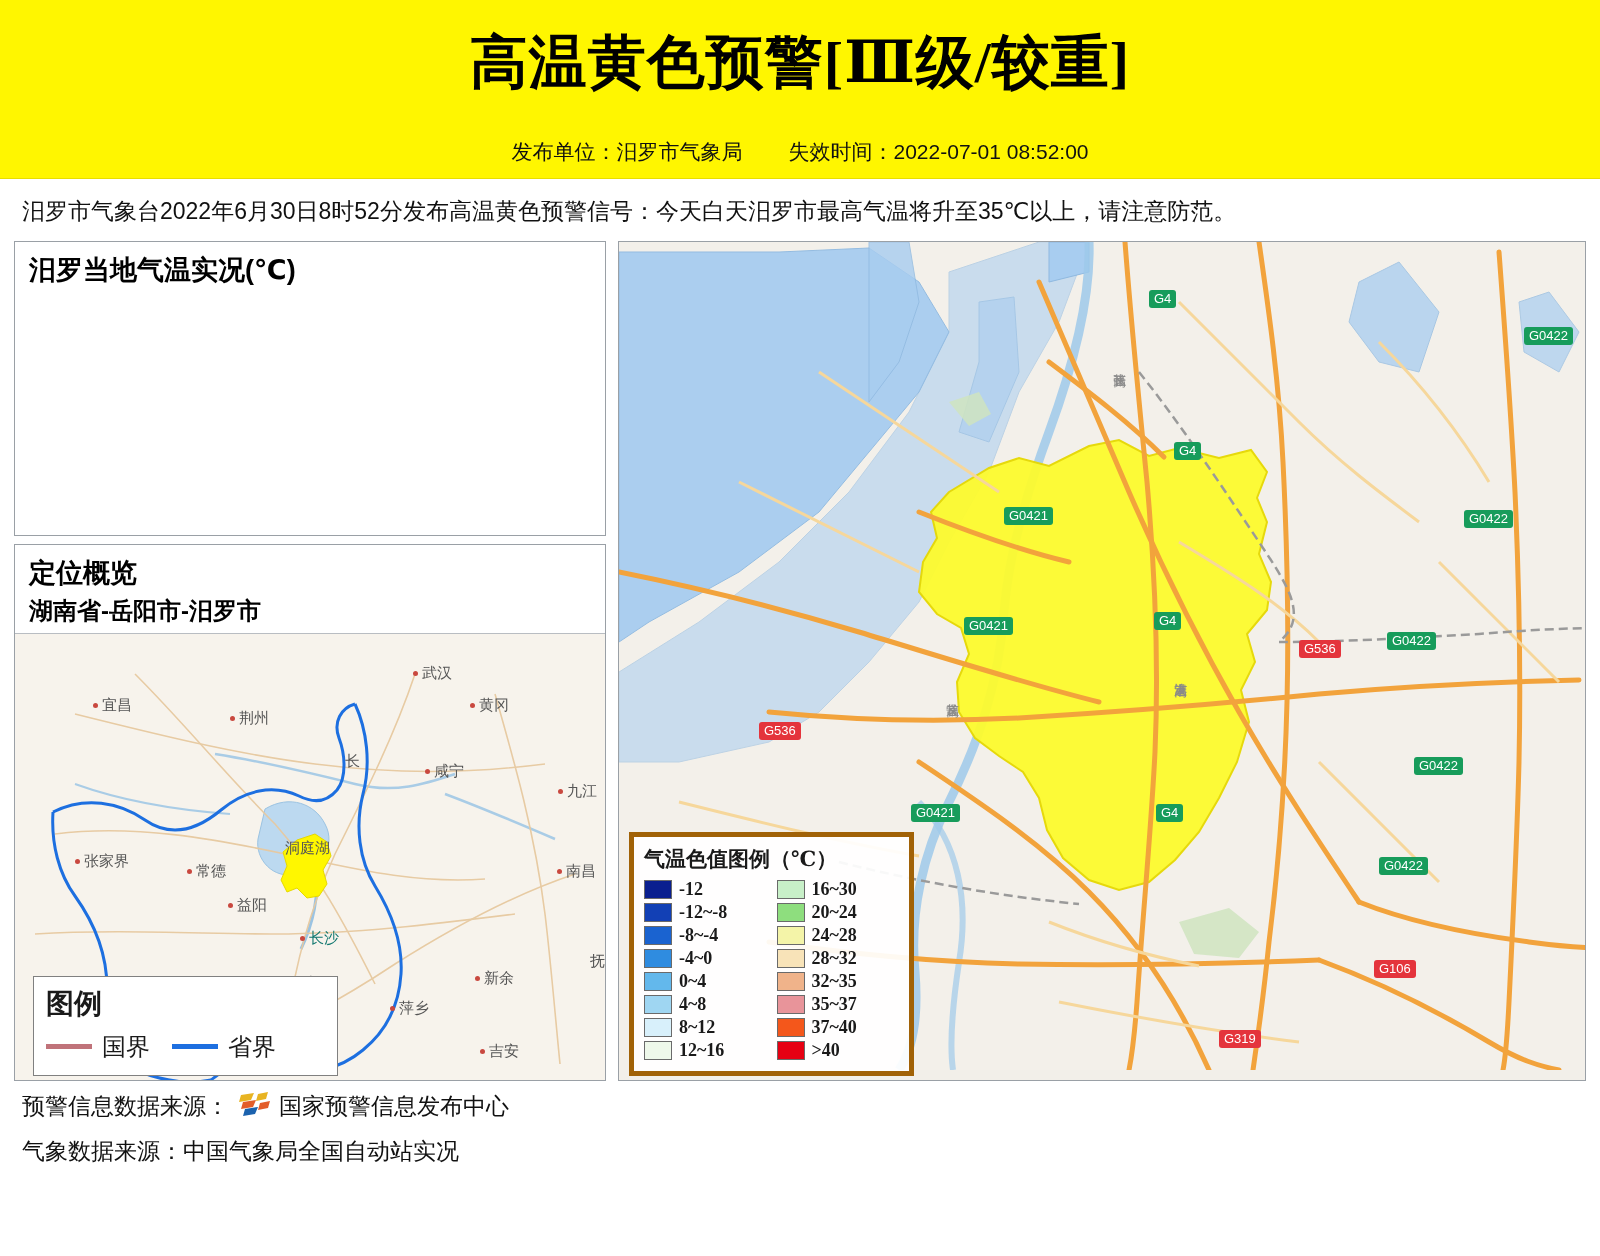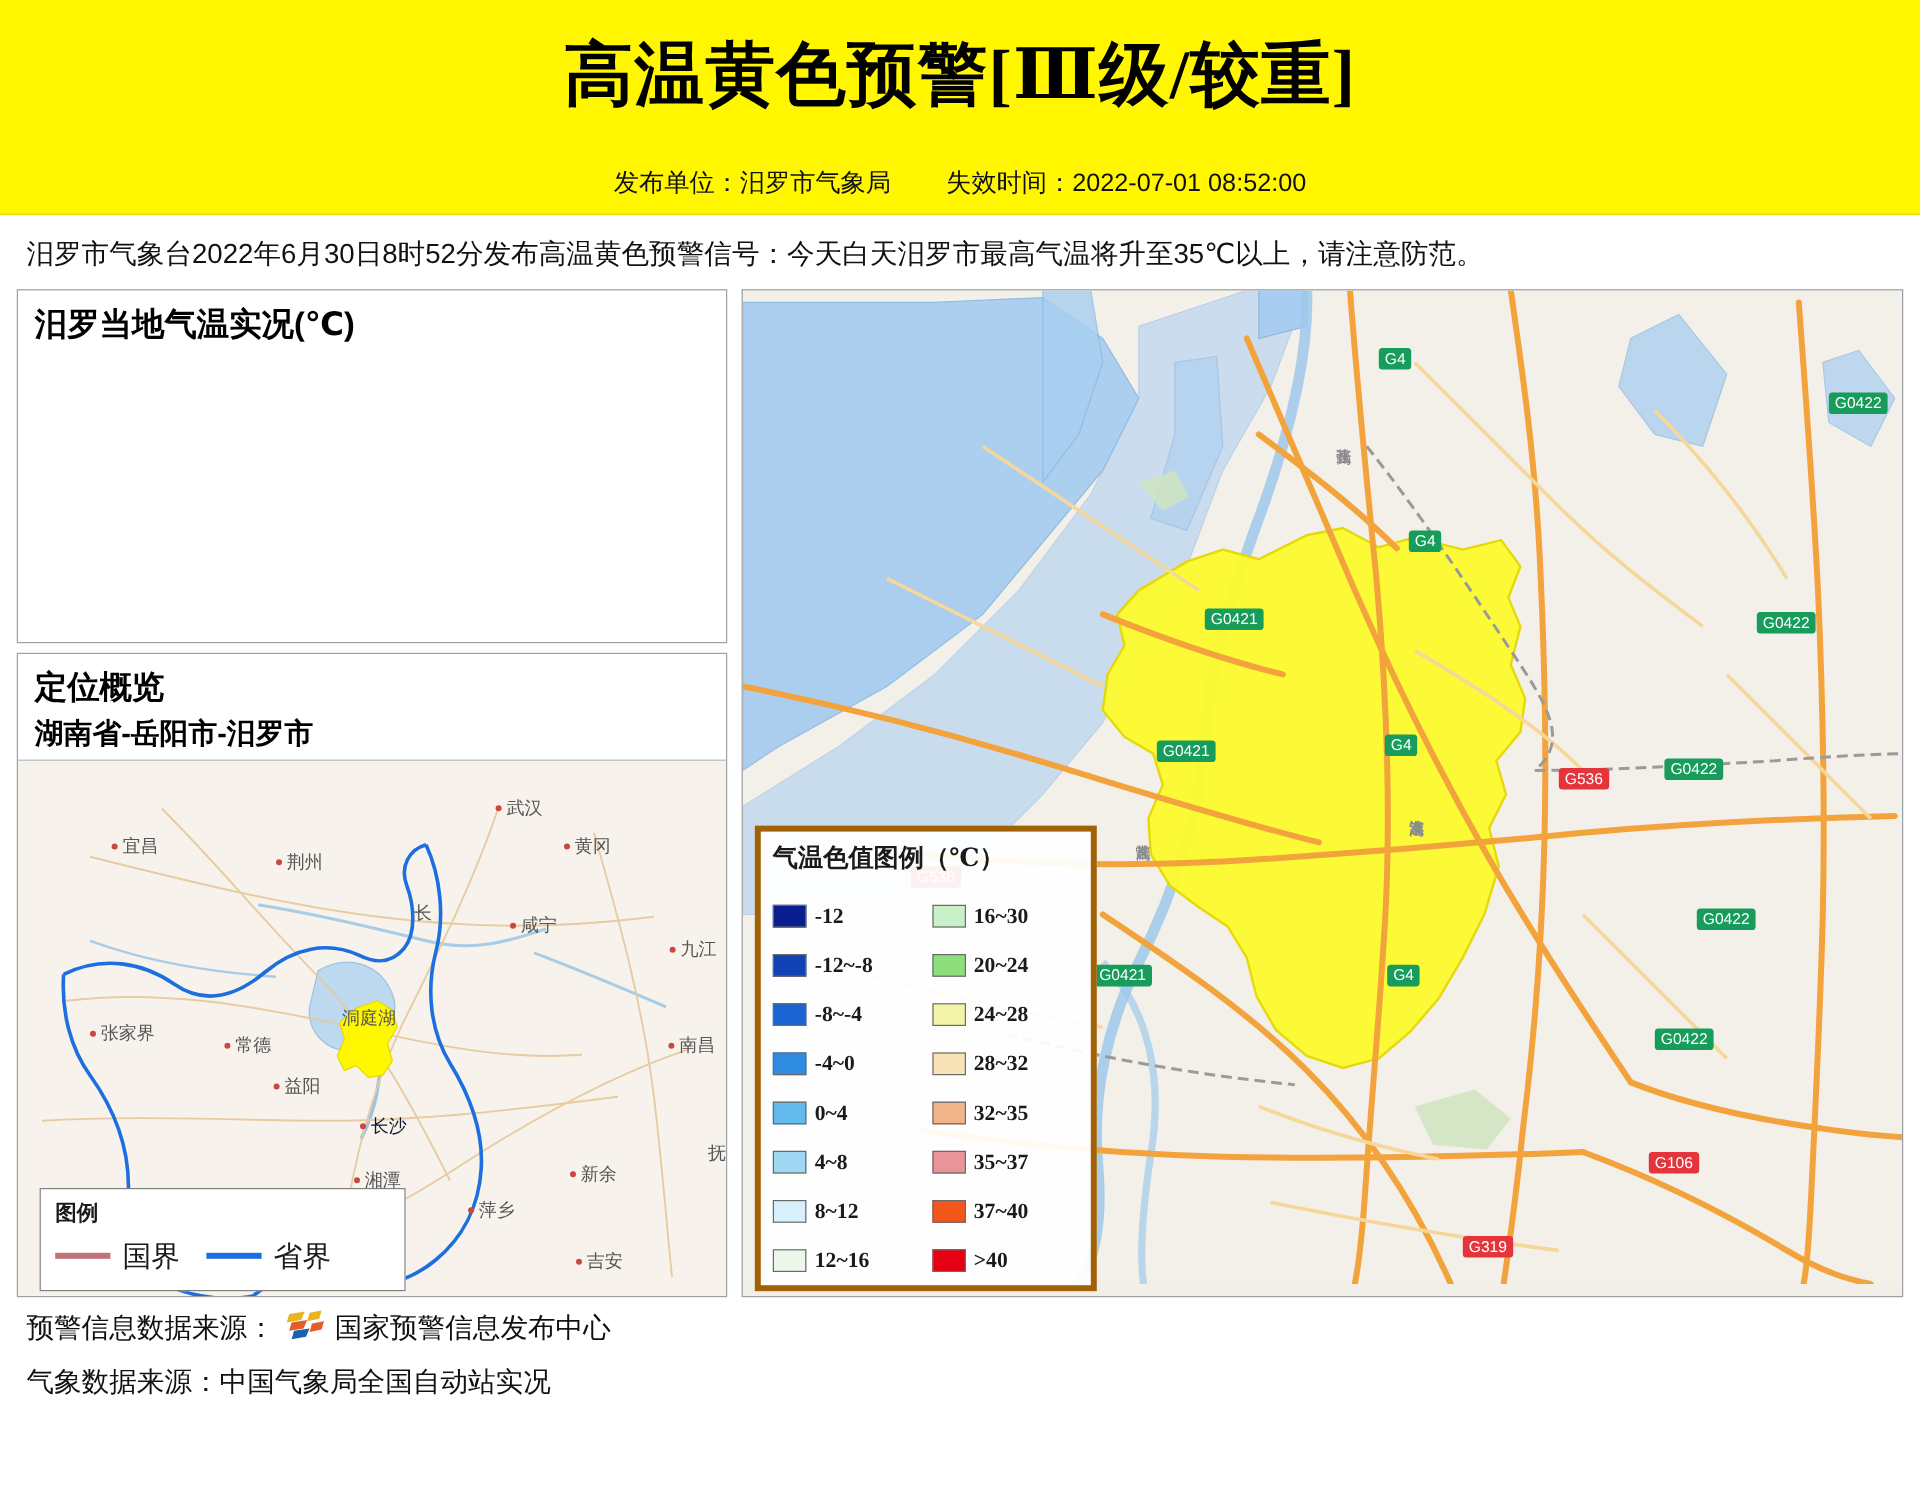--- a/index.html
+++ b/index.html
@@ -104,21 +104,21 @@
     left: 18px;
     bottom: 12px;
     width: 305px;
     background: #fff;
     border: 1px solid #808080;
     padding: 8px 12px 12px 12px;
     box-sizing: border-box;
   }
   .mini-legend h4 {
     margin: 0 0 8px 0;
-    font-size: 18px;
+    font-size: 28px;
     font-weight: bold;
     font-family: "Liberation Serif", "DejaVu Serif", serif;
   }
   .mini-legend-row {
     display: flex;
     align-items: center;
     gap: 10px;
     font-size: 24px;
     font-family: "Liberation Serif", "DejaVu Serif", serif;
     font-weight: normal;
@@ -163,21 +163,20 @@
     column-gap: 10px;
     row-gap: 2px;
   }
   .temp-item {
     display: flex;
     align-items: center;
     gap: 7px;
     font-size: 18px;
     font-weight: bold;
     font-family: "Liberation Serif", "DejaVu Serif", serif;
-    margin-top: 18px;
   }
   .swatch {
     width: 26px;
     height: 17px;
     border: 1px solid #6a6a6a;
     flex: 0 0 auto;
   }
 
   
   .shield {
@@ -273,21 +272,21 @@
             <div style="position: absolute; left: 78px; top: 62px; font-size: 15px; color: rgb(85, 85, 85); white-space: nowrap;"><span style="display: inline-block; width: 5px; height: 5px; border-radius: 50%; background: rgb(201, 72, 63); margin-right: 4px; vertical-align: middle;"></span><span>宜昌</span></div>
             <div style="position: absolute; left: 215px; top: 75px; font-size: 15px; color: rgb(85, 85, 85); white-space: nowrap;"><span style="display: inline-block; width: 5px; height: 5px; border-radius: 50%; background: rgb(201, 72, 63); margin-right: 4px; vertical-align: middle;"></span><span>荆州</span></div>
             <div style="position: absolute; left: 455px; top: 62px; font-size: 15px; color: rgb(85, 85, 85); white-space: nowrap;"><span style="display: inline-block; width: 5px; height: 5px; border-radius: 50%; background: rgb(201, 72, 63); margin-right: 4px; vertical-align: middle;"></span><span>黄冈</span></div>
             <div style="position: absolute; left: 410px; top: 128px; font-size: 15px; color: rgb(85, 85, 85); white-space: nowrap;"><span style="display: inline-block; width: 5px; height: 5px; border-radius: 50%; background: rgb(201, 72, 63); margin-right: 4px; vertical-align: middle;"></span><span>咸宁</span></div>
             <div style="position: absolute; left: 543px; top: 148px; font-size: 15px; color: rgb(85, 85, 85); white-space: nowrap;"><span style="display: inline-block; width: 5px; height: 5px; border-radius: 50%; background: rgb(201, 72, 63); margin-right: 4px; vertical-align: middle;"></span><span>九江</span></div>
             <div style="position: absolute; left: 60px; top: 218px; font-size: 15px; color: rgb(85, 85, 85); white-space: nowrap;"><span style="display: inline-block; width: 5px; height: 5px; border-radius: 50%; background: rgb(201, 72, 63); margin-right: 4px; vertical-align: middle;"></span><span>张家界</span></div>
             <div style="position: absolute; left: 172px; top: 228px; font-size: 15px; color: rgb(85, 85, 85); white-space: nowrap;"><span style="display: inline-block; width: 5px; height: 5px; border-radius: 50%; background: rgb(201, 72, 63); margin-right: 4px; vertical-align: middle;"></span><span>常德</span></div>
             <div style="position: absolute; left: 270px; top: 205px; font-size: 15px; color: rgb(85, 85, 85); white-space: nowrap;"><span>洞庭湖</span></div>
             <div style="position: absolute; left: 542px; top: 228px; font-size: 15px; color: rgb(85, 85, 85); white-space: nowrap;"><span style="display: inline-block; width: 5px; height: 5px; border-radius: 50%; background: rgb(201, 72, 63); margin-right: 4px; vertical-align: middle;"></span><span>南昌</span></div>
             <div style="position: absolute; left: 213px; top: 262px; font-size: 15px; color: rgb(85, 85, 85); white-space: nowrap;"><span style="display: inline-block; width: 5px; height: 5px; border-radius: 50%; background: rgb(201, 72, 63); margin-right: 4px; vertical-align: middle;"></span><span>益阳</span></div>
-            <div style="position: absolute; left: 285px; top: 295px; font-size: 15px; color: #0f172a; white-space: nowrap;"><span style="display: inline-block; width: 5px; height: 5px; border-radius: 50%; background: rgb(201, 72, 63); margin-right: 4px; vertical-align: middle;"></span><span>长沙</span></div>
+            <div style="position: absolute; left: 285px; top: 295px; font-size: 15px; color: #0f766e; white-space: nowrap;"><span style="display: inline-block; width: 5px; height: 5px; border-radius: 50%; background: rgb(201, 72, 63); margin-right: 4px; vertical-align: middle;"></span><span>长沙</span></div>
             <div style="position: absolute; left: 280px; top: 340px; font-size: 15px; color: rgb(85, 85, 85); white-space: nowrap;"><span style="display: inline-block; width: 5px; height: 5px; border-radius: 50%; background: rgb(201, 72, 63); margin-right: 4px; vertical-align: middle;"></span><span>湘潭</span></div>
             <div style="position: absolute; left: 460px; top: 335px; font-size: 15px; color: rgb(85, 85, 85); white-space: nowrap;"><span style="display: inline-block; width: 5px; height: 5px; border-radius: 50%; background: rgb(201, 72, 63); margin-right: 4px; vertical-align: middle;"></span><span>新余</span></div>
             <div style="position: absolute; left: 375px; top: 365px; font-size: 15px; color: rgb(85, 85, 85); white-space: nowrap;"><span style="display: inline-block; width: 5px; height: 5px; border-radius: 50%; background: rgb(201, 72, 63); margin-right: 4px; vertical-align: middle;"></span><span>萍乡</span></div>
             <div style="position: absolute; left: 465px; top: 408px; font-size: 15px; color: rgb(85, 85, 85); white-space: nowrap;"><span style="display: inline-block; width: 5px; height: 5px; border-radius: 50%; background: rgb(201, 72, 63); margin-right: 4px; vertical-align: middle;"></span><span>吉安</span></div>
             <div style="position: absolute; left: 575px; top: 318px; font-size: 15px; color: rgb(85, 85, 85); white-space: nowrap;"><span>抚</span></div>
             <div style="position: absolute; left: 330px; top: 118px; font-size: 15px; color: rgb(85, 85, 85); white-space: nowrap;"><span>长</span></div>
           </div>
 
         <div class="mini-legend">
           <h4>图例</h4>

